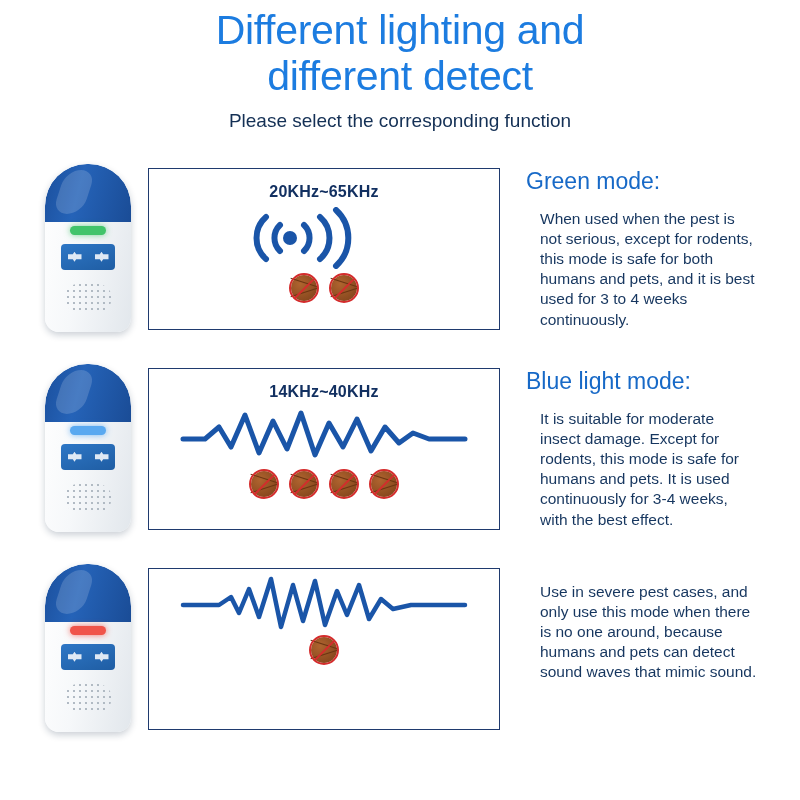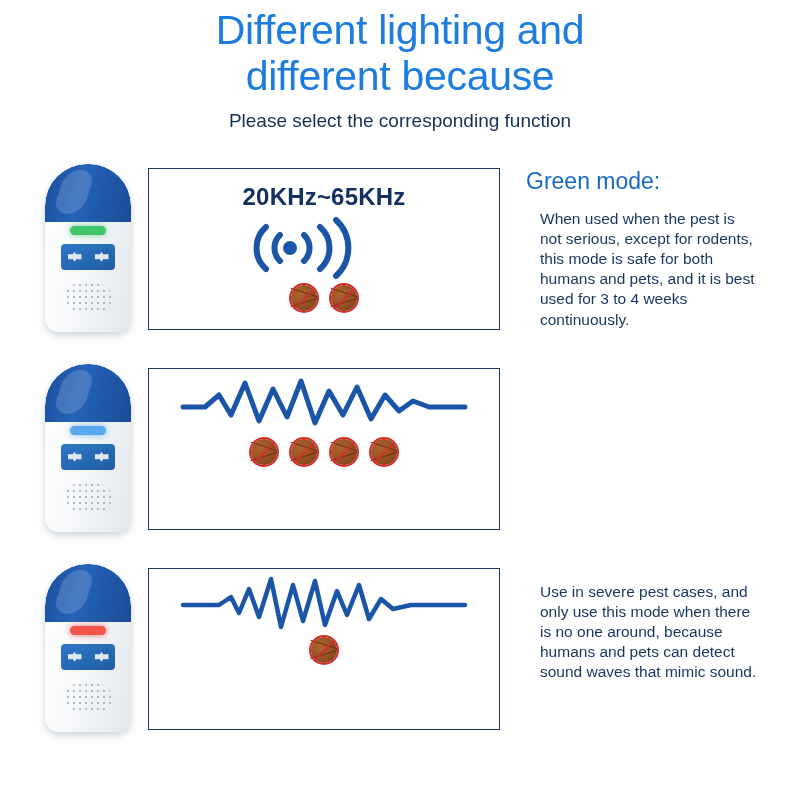--- a/index.html
+++ b/index.html
@@ -140,21 +140,21 @@
     width: 352px;
     height: 162px;
     margin-top: 14px;
     border: 1.5px solid #1f3a6e;
     box-sizing: border-box;
     position: relative;
     background: #fff;
   }
   .panel .freq {
     text-align: center;
-    font-size: 24px;
+    font-size: 16px;
     font-weight: 700;
     color: #123061;
     margin-top: 14px;
     letter-spacing: 0.2px;
   }
   .panel .freq.small { font-size: 18px; margin-top: 16px; }
   .panel .art {
     display: flex;
     justify-content: center;
     align-items: center;
@@ -228,21 +228,21 @@
   }
 </style>
 </head>
 <body>
 
 <div class="page">
 
   <div class="header">
     <div class="title">
       <span class="line1">Different lighting and</span>
-      <span class="line2">different because</span>
+      <span class="line2">different detect</span>
     </div>
     <div class="subtitle">Please select the corresponding function</div>
   </div>
 
   <div class="rows">
 
     <div class="row">
       <div class="device-wrap">
         <div class="device">
           <div class="cap"></div>
@@ -296,20 +296,21 @@
           <div class="led" style="background:#5aa9f0;box-shadow:0 0 6px rgba(90,169,240,.8)"></div>
           <div class="screen">
               <i></i>
               <i></i>
             </div>
           <div class="grill"></div>
         </div>
       </div>
 
       <div class="panel">
+        <div class="freq">14KHz~40KHz</div>
         <div class="art">
           <svg width="290" height="58" viewBox="0 0 290 58" aria-hidden="true">
             <polyline fill="none" stroke="#1a55a8" stroke-width="5" stroke-linejoin="round" stroke-linecap="round" points="4,32 26,32 40,20 52,40 66,8 80,46 94,14 108,42 122,6 136,48 150,16 164,40 178,12 192,44 206,20 220,36 234,26 250,32 286,32"></polyline>
           </svg>
         </div>
         <div class="pest-row">
           <span class="pest">
               <span class="body"></span>
               <span class="legs"></span>
               <span class="slash"></span>
@@ -325,20 +326,24 @@
               <span class="slash"></span>
             </span>
           <span class="pest">
               <span class="body"></span>
               <span class="legs"></span>
               <span class="slash"></span>
             </span>
         </div>
       </div>
 
+      <div class="info">
+        <h3>Blue light mode:</h3>
+        <p>It is suitable for moderate insect damage. Except for rodents, this mode is safe for humans and pets. It is used continuously for 3-4 weeks, with the best effect.</p>
+      </div>
     </div>
 
     <div class="row">
       <div class="device-wrap">
         <div class="device">
           <div class="cap"></div>
           <div class="led" style="background:#f0544a;box-shadow:0 0 6px rgba(240,84,74,.8)"></div>
           <div class="screen">
               <i></i>
               <i></i>

